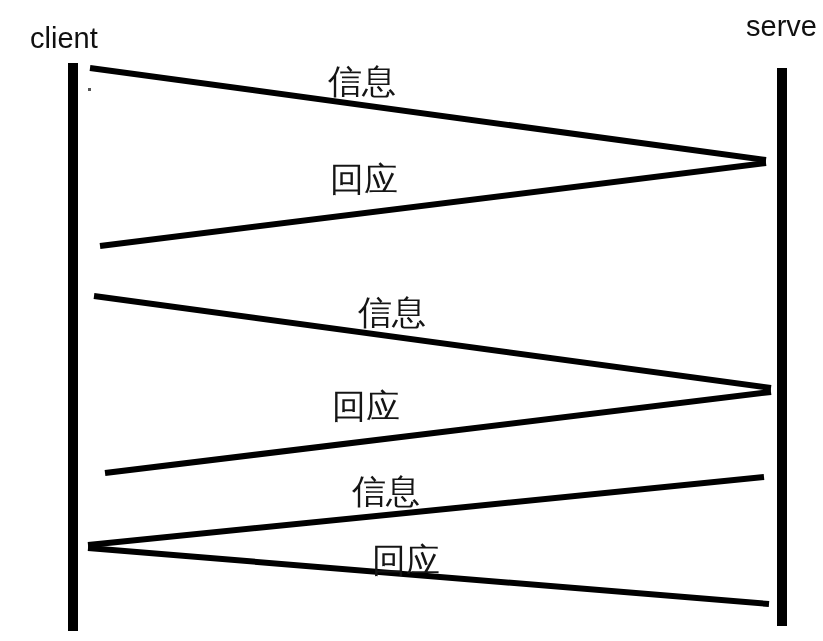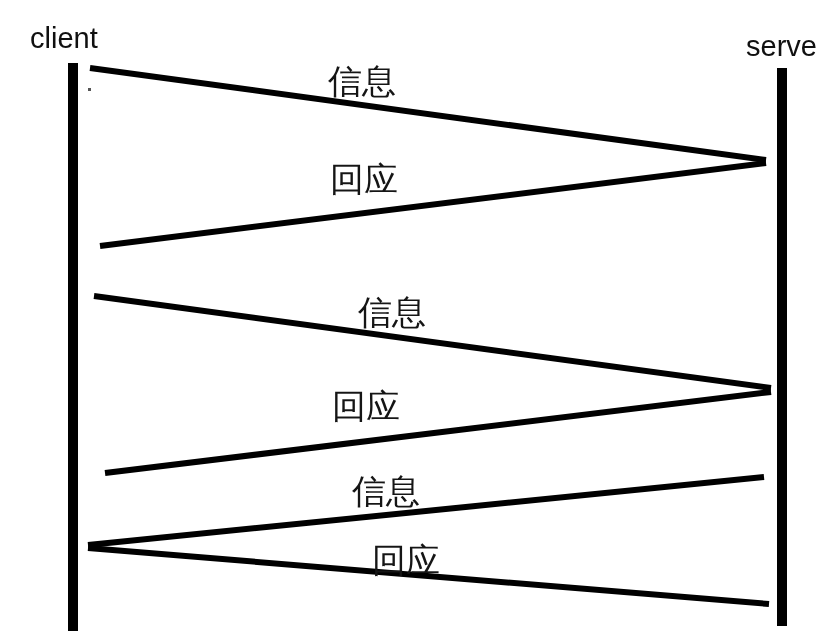--- a/index.html
+++ b/index.html
@@ -75,21 +75,21 @@
 
     <line id="message-line-5" x1="88" y1="545" x2="764" y2="477" stroke="#000000" stroke-width="6" stroke-linecap="butt"></line>
 
     <line id="message-line-6" x1="88" y1="548" x2="769" y2="604" stroke="#000000" stroke-width="6" stroke-linecap="butt"></line>
 
     <rect x="88" y="88" width="3" height="3" fill="#555555"></rect>
   </svg>
 
   <div class="endpoint-label" id="label-client" style="left: 30px; top: 24px; color: rgb(16, 16, 16);">client</div>
 
-  <div class="endpoint-label" id="label-server" style="left: 746px; top: 32px; color: rgb(16, 16, 16);">serve</div>
+  <div class="endpoint-label" id="label-server" style="left: 746px; top: 12px; color: rgb(16, 16, 16);">serve</div>
 
   <div class="msg-label" id="msg-label-1" style="left: 328px; top: 64px;">信息</div>
 
   <div class="msg-label" id="msg-label-2" style="left: 330px; top: 162px;">回应</div>
 
   <div class="msg-label" id="msg-label-3" style="left: 358px; top: 295px;">信息</div>
 
   <div class="msg-label" id="msg-label-4" style="left: 332px; top: 389px;">回应</div>
 
   <div class="msg-label" id="msg-label-5" style="left: 352px; top: 474px;">信息</div>

